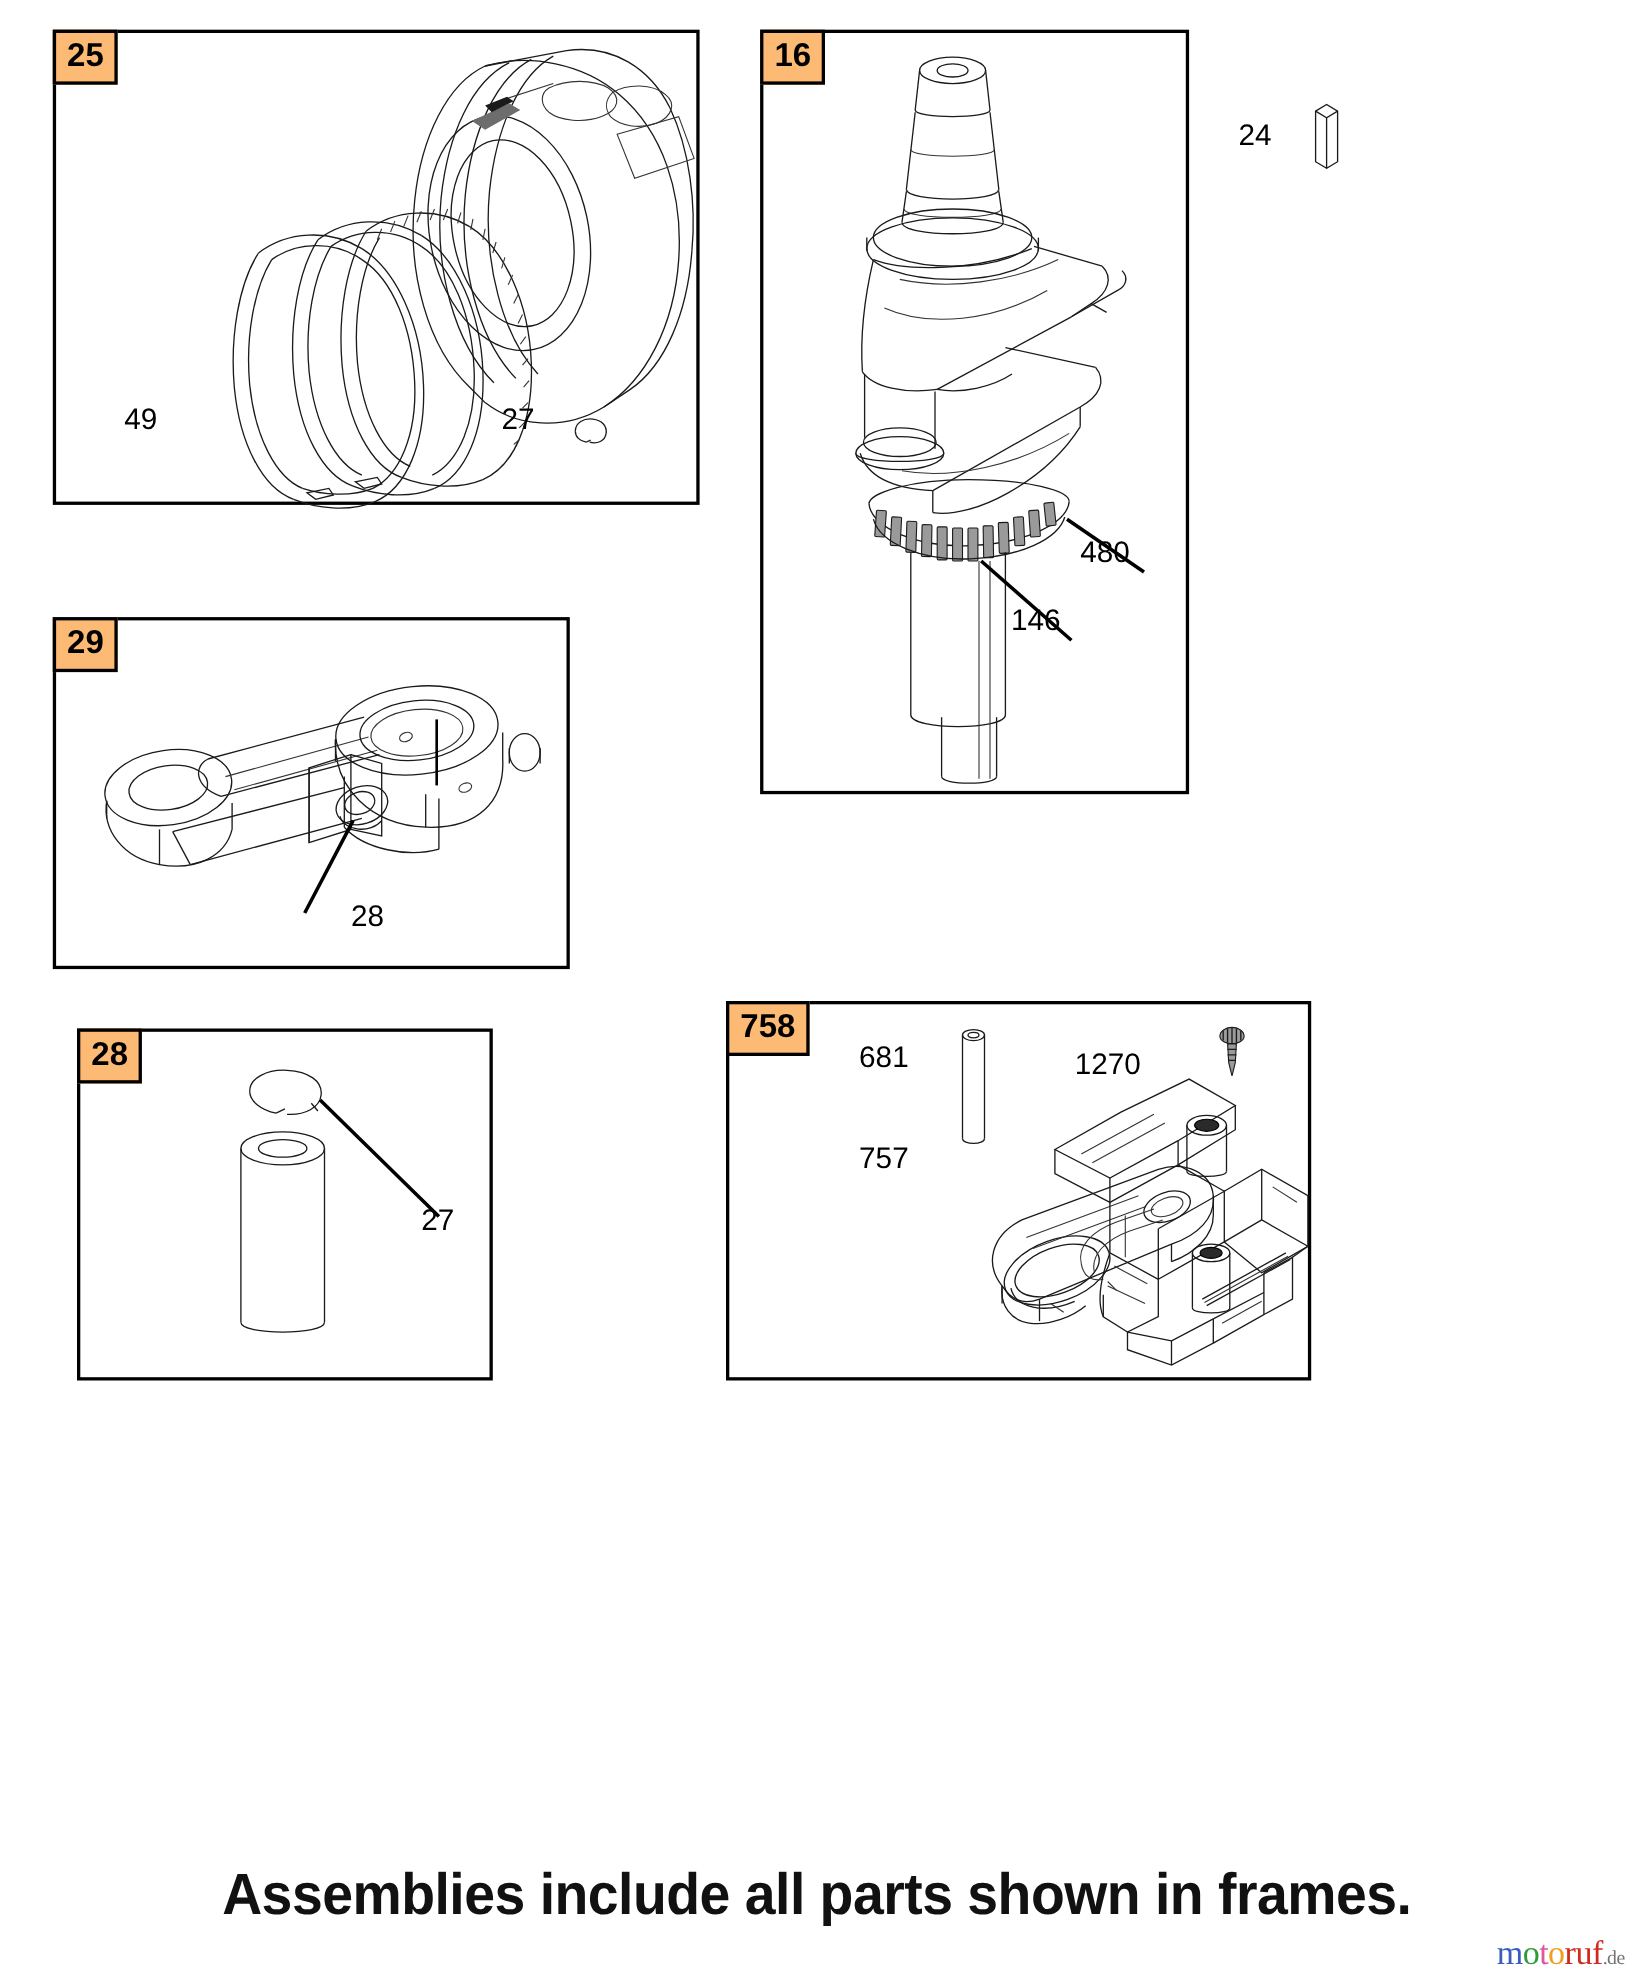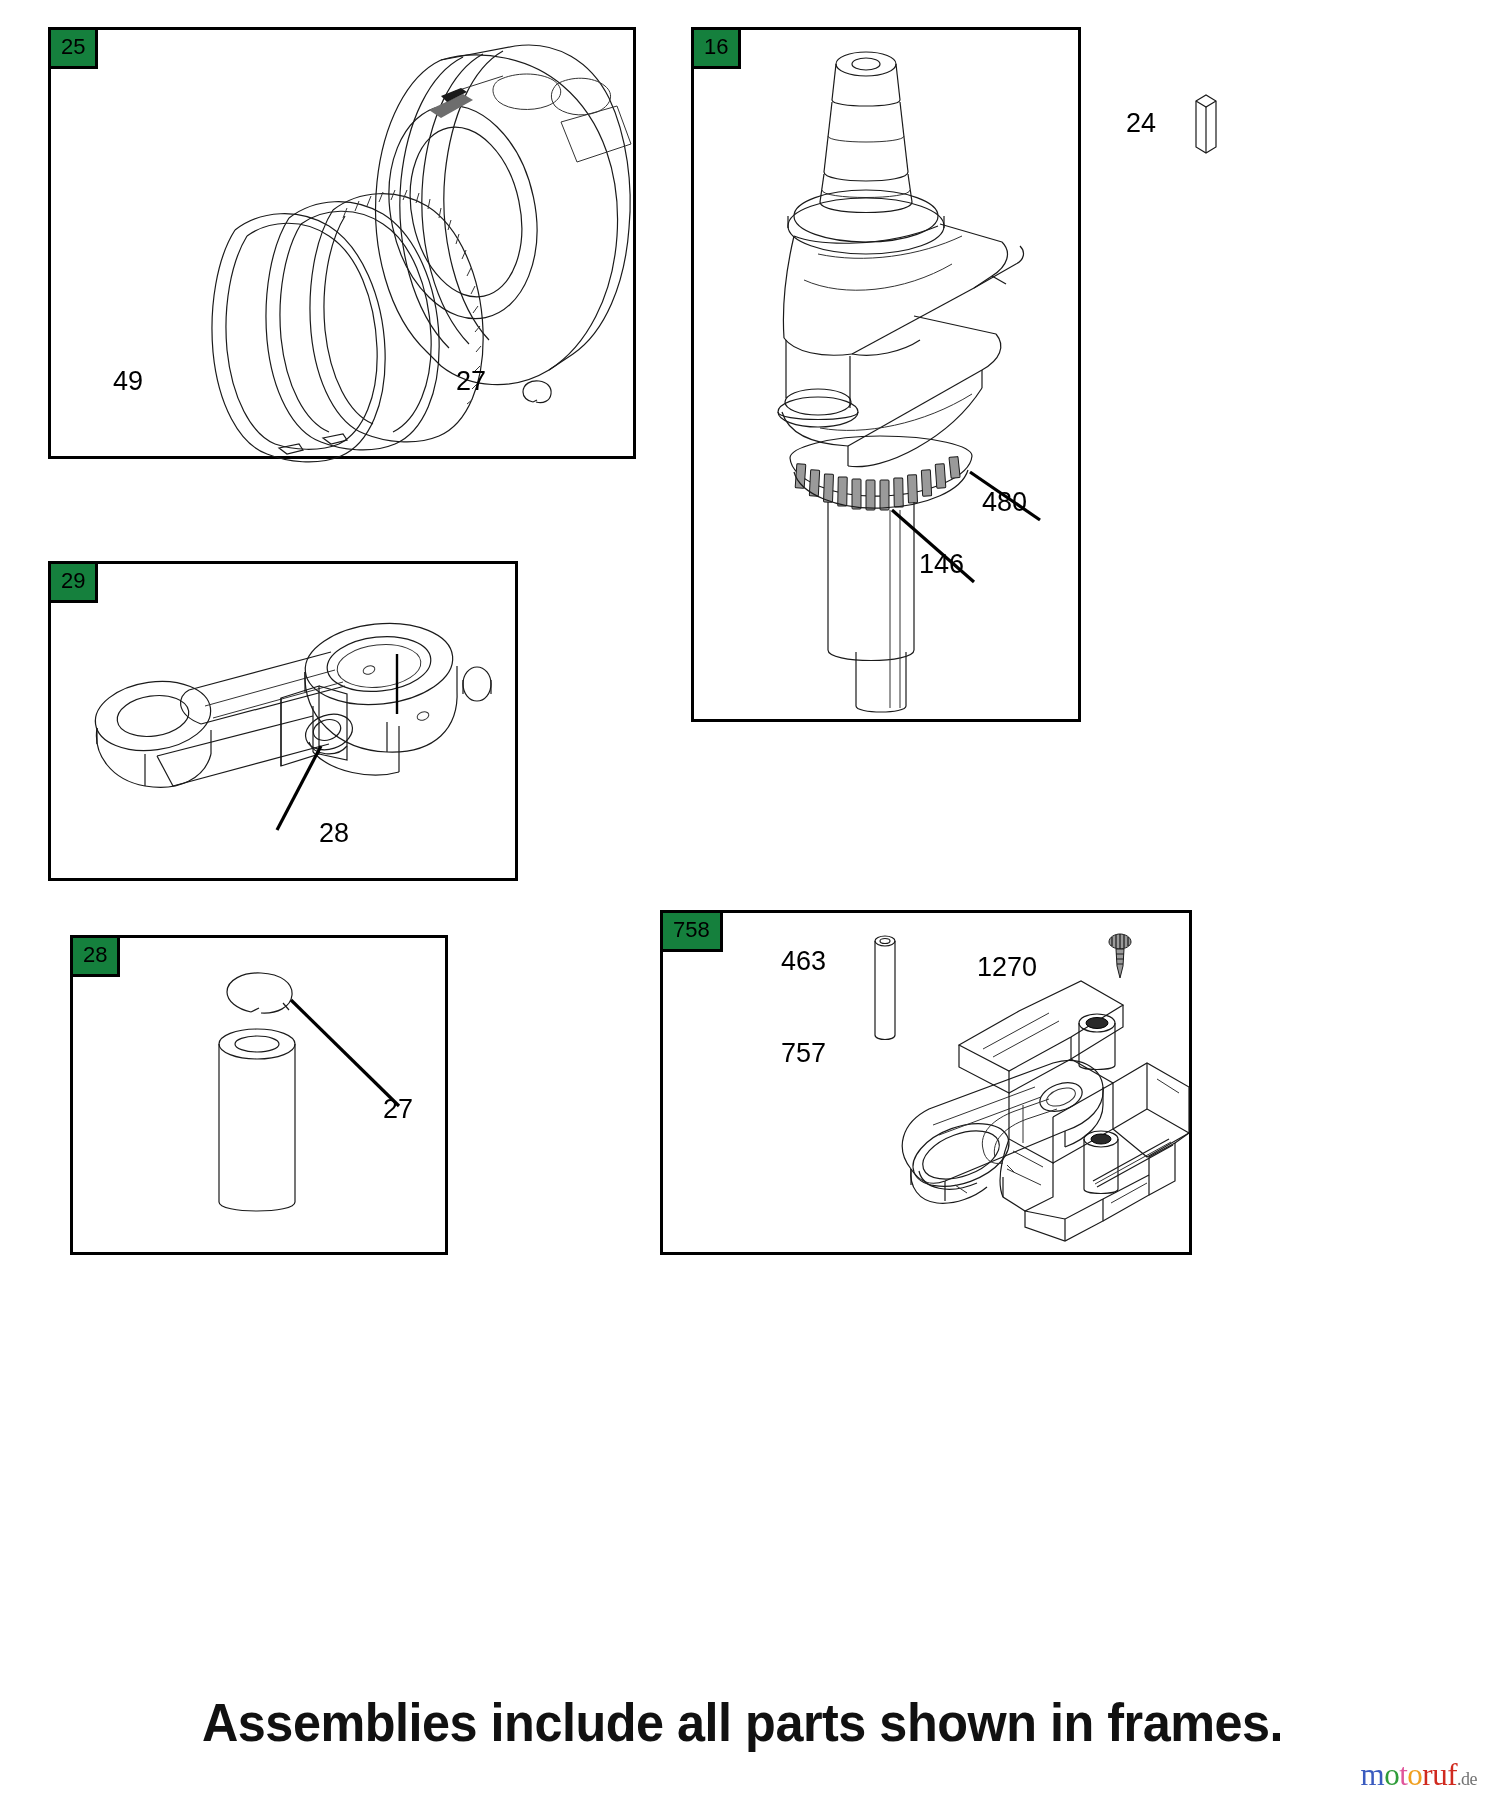--- a/index.html
+++ b/index.html
@@ -27,28 +27,29 @@
     position: absolute;
     border: 3px solid #000;
     background: #fff;
     box-sizing: border-box;
   }
   .frame-tag {
     position: absolute;
     left: -3px;
     top: -3px;
     border: 3px solid #000;
-    background: #15803d;
-    font-size: 22px;
+    background: #fdba74;
+    font-size: 30px;
     line-height: 1;
     padding: 6px 10px 8px 10px;
     font-family: "Liberation Sans", sans-serif;
     color: #000;
     z-index: 5;
     letter-spacing: 0px;
+    font-weight: bold;
   }
 
   .callout {
     position: absolute;
     font-size: 27px;
     color: #000;
     font-family: "Liberation Sans", sans-serif;
     white-space: nowrap;
     line-height: 1;
   }
@@ -489,21 +490,21 @@
 
       <path class="ln" d="M196 186 L222 172 L222 210 L196 224"></path>
       <path class="ln" d="M222 172 L236 162"></path>
 
       <path class="ln" d="M140 210 L216 168"></path>
       <path class="ln" d="M144 216 L220 174"></path>
       <path class="ln-t" d="M142 213 L218 171"></path>
     </svg>
 
     <div class="callout" style="left:118px; top:35px;">
-      <span>463</span>
+      <span>681</span>
     </div>
     <div class="callout" style="left:118px; top:127px;">
       <span>757</span>
     </div>
     <div class="callout" style="left:314px; top:28px;margin-top:13px;">
       <span>1270</span>
     </div>
   </div>
 
   <div class="caption">Assemblies include all parts shown in frames.</div>

